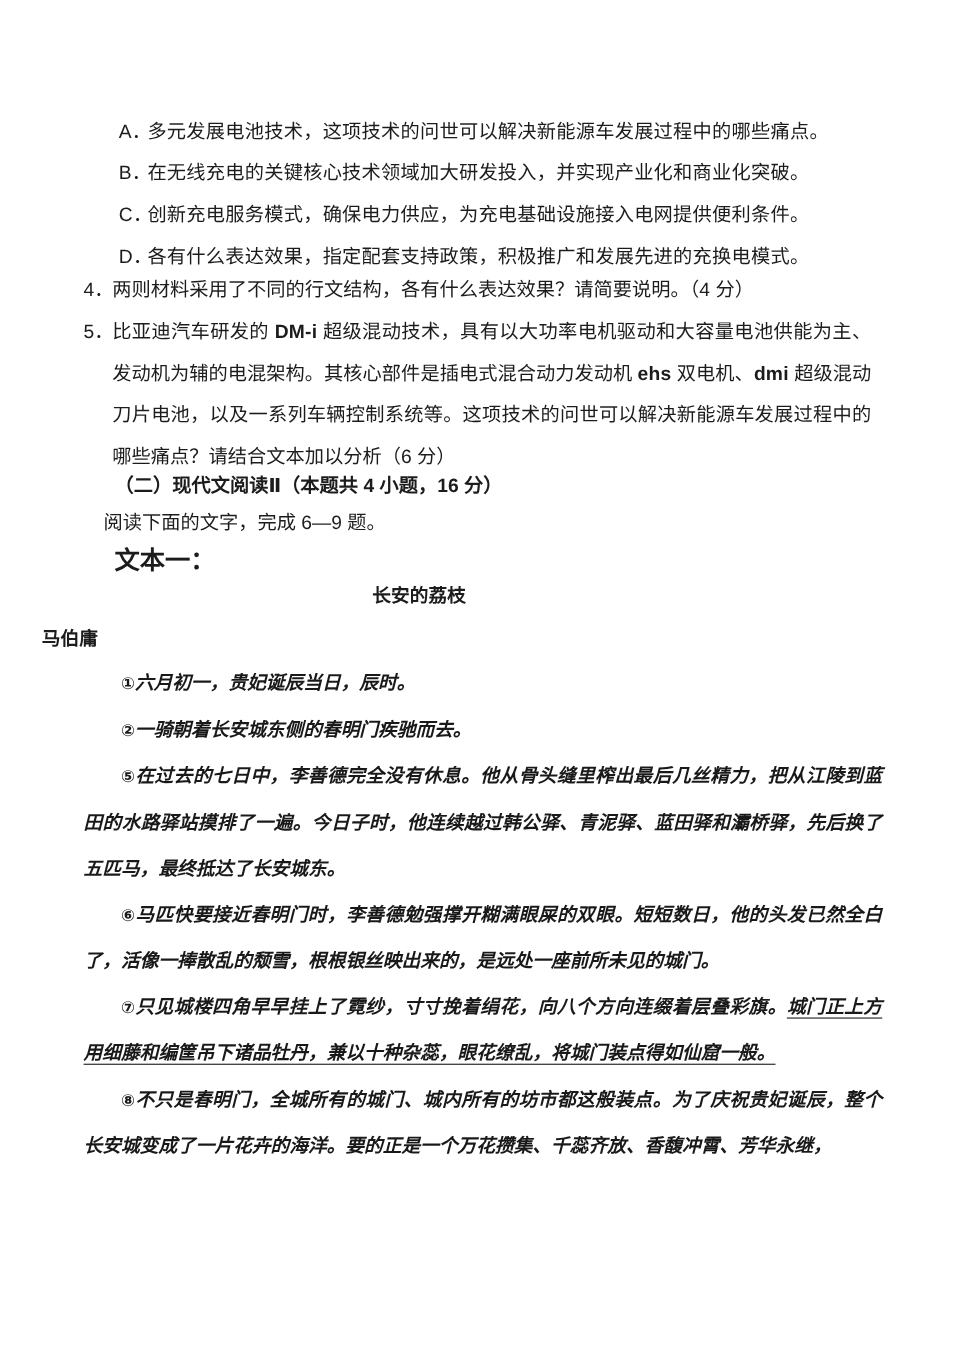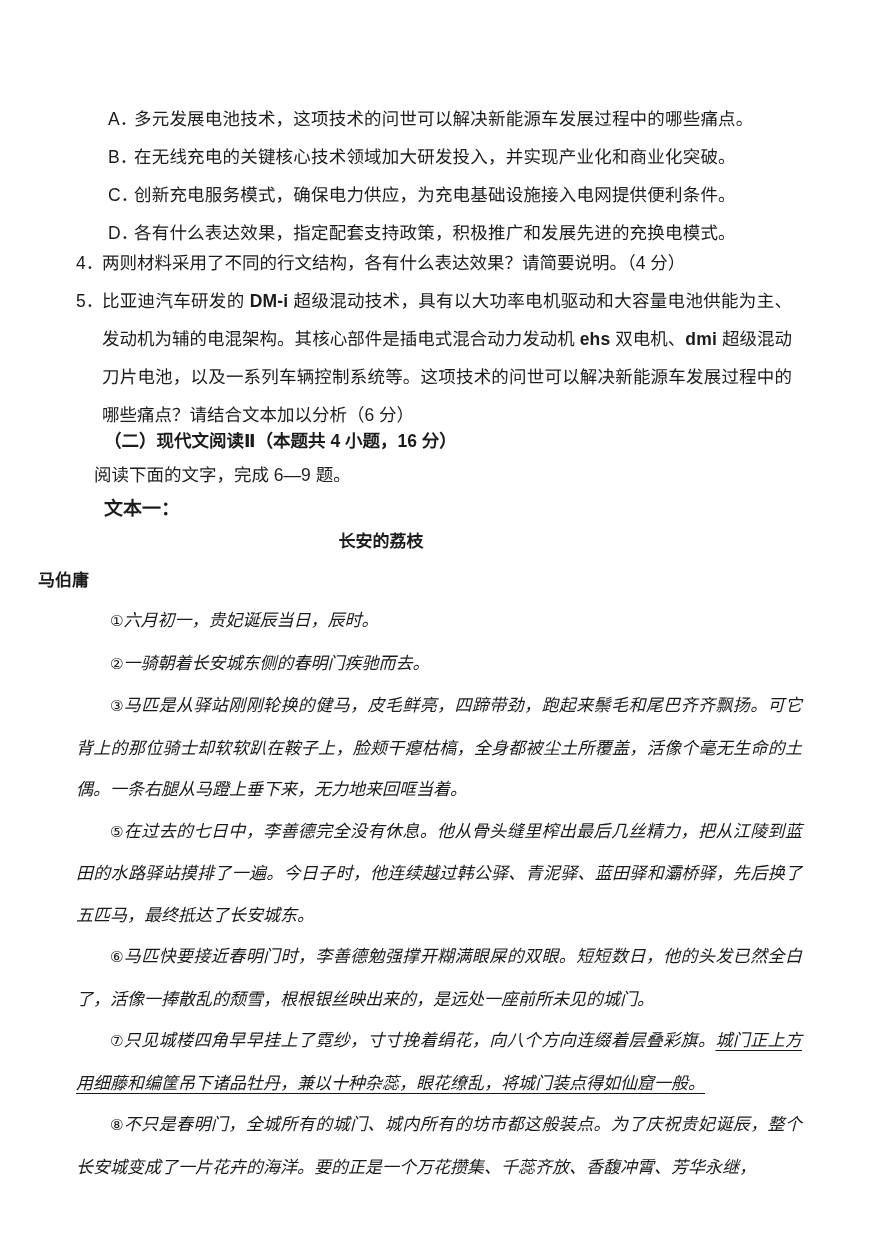--- a/index.html
+++ b/index.html
@@ -97,21 +97,21 @@
     left: 94px;
     top: 458px;
     font-size: 17.5px;
     line-height: 34px;
     white-space: nowrap;
   }
   .text-label {
     position: absolute;
     left: 104px;
     top: 492px;
-    font-size: 19px;
+    font-size: 23px;
     font-weight: bold;
     line-height: 34px;
     white-space: nowrap;
   }
 
   
   .art-title {
     position: absolute;
     left: 0;
     top: 527px;
@@ -143,20 +143,21 @@
     font-size: 17px;
     line-height: 41.5px;
     color: #191919;
   }
   .para {
     margin: 0;
     text-align: justify;
     text-justify: inter-ideograph;
     text-indent: 2em;
     font-style: italic;
+    font-weight: bold;
   }
   .para .mark {
     font-style: normal;
     font-family: "DejaVu Sans", sans-serif;
     font-size: 15px;
   }
   .u {
     text-decoration: underline;
     text-underline-offset: 4px;
     text-decoration-thickness: 1px;
@@ -206,21 +207,20 @@
 
   <div class="art-title">长安的荔枝</div>
   <div class="art-author">马伯庸</div>
 
   <div class="article">
 
     <p class="para"><span class="mark">①</span><span>六月初一，贵妃诞辰当日，辰时。</span></p>
 
     <p class="para"><span class="mark">②</span><span>一骑朝着长安城东侧的春明门疾驰而去。</span></p>
 
-    <p class="para"><span class="mark">③</span><span>马匹是从驿站刚刚轮换的健马，皮毛鲜亮，四蹄带劲，跑起来鬃毛和尾巴齐齐飘扬。可它背上的那位骑士却软软趴在鞍子上，脸颊干瘪枯槁，全身都被尘土所覆盖，活像个毫无生命的土偶。一条右腿从马蹬上垂下来，无力地来回哐当着。</span></p>
 
 
     <p class="para"><span class="mark">⑤</span><span>在过去的七日中，李善德完全没有休息。他从骨头缝里榨出最后几丝精力，把从江陵到蓝田的水路驿站摸排了一遍。今日子时，他连续越过韩公驿、青泥驿、蓝田驿和灞桥驿，先后换了五匹马，最终抵达了长安城东。</span></p>
 
     <p class="para"><span class="mark">⑥</span><span>马匹快要接近春明门时，李善德勉强撑开糊满眼屎的双眼。短短数日，他的头发已然全白了，活像一捧散乱的颓雪，根根银丝映出来的，是远处一座前所未见的城门。</span></p>
 
     <p class="para"><span class="mark">⑦</span><span>只见城楼四角早早挂上了霓纱，寸寸挽着绢花，向八个方向连缀着层叠彩旗。</span><span class="u">城门正上方用细藤和编筐吊下诸品牡丹，兼以十种杂蕊，眼花缭乱，将城门装点得如仙窟一般。</span></p>
 
     <p class="para"><span class="mark">⑧</span><span>不只是春明门，全城所有的城门、城内所有的坊市都这般装点。为了庆祝贵妃诞辰，整个长安城变成了一片花卉的海洋。要的正是一个万花攒集、千蕊齐放、香馥冲霄、芳华永继，</span></p>
 

